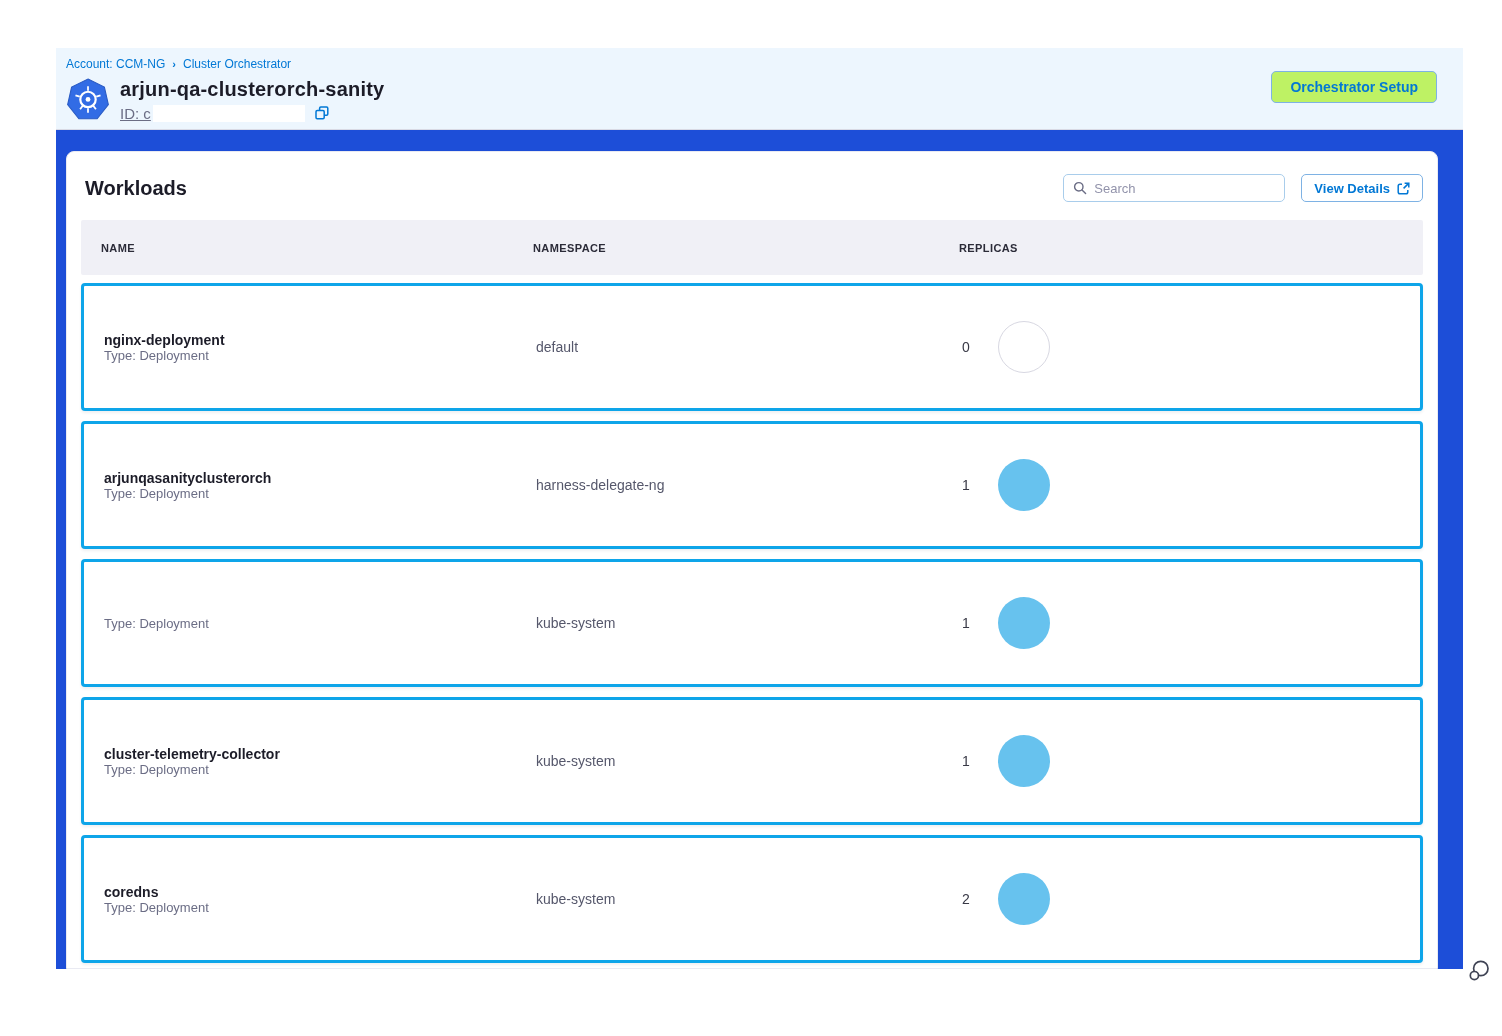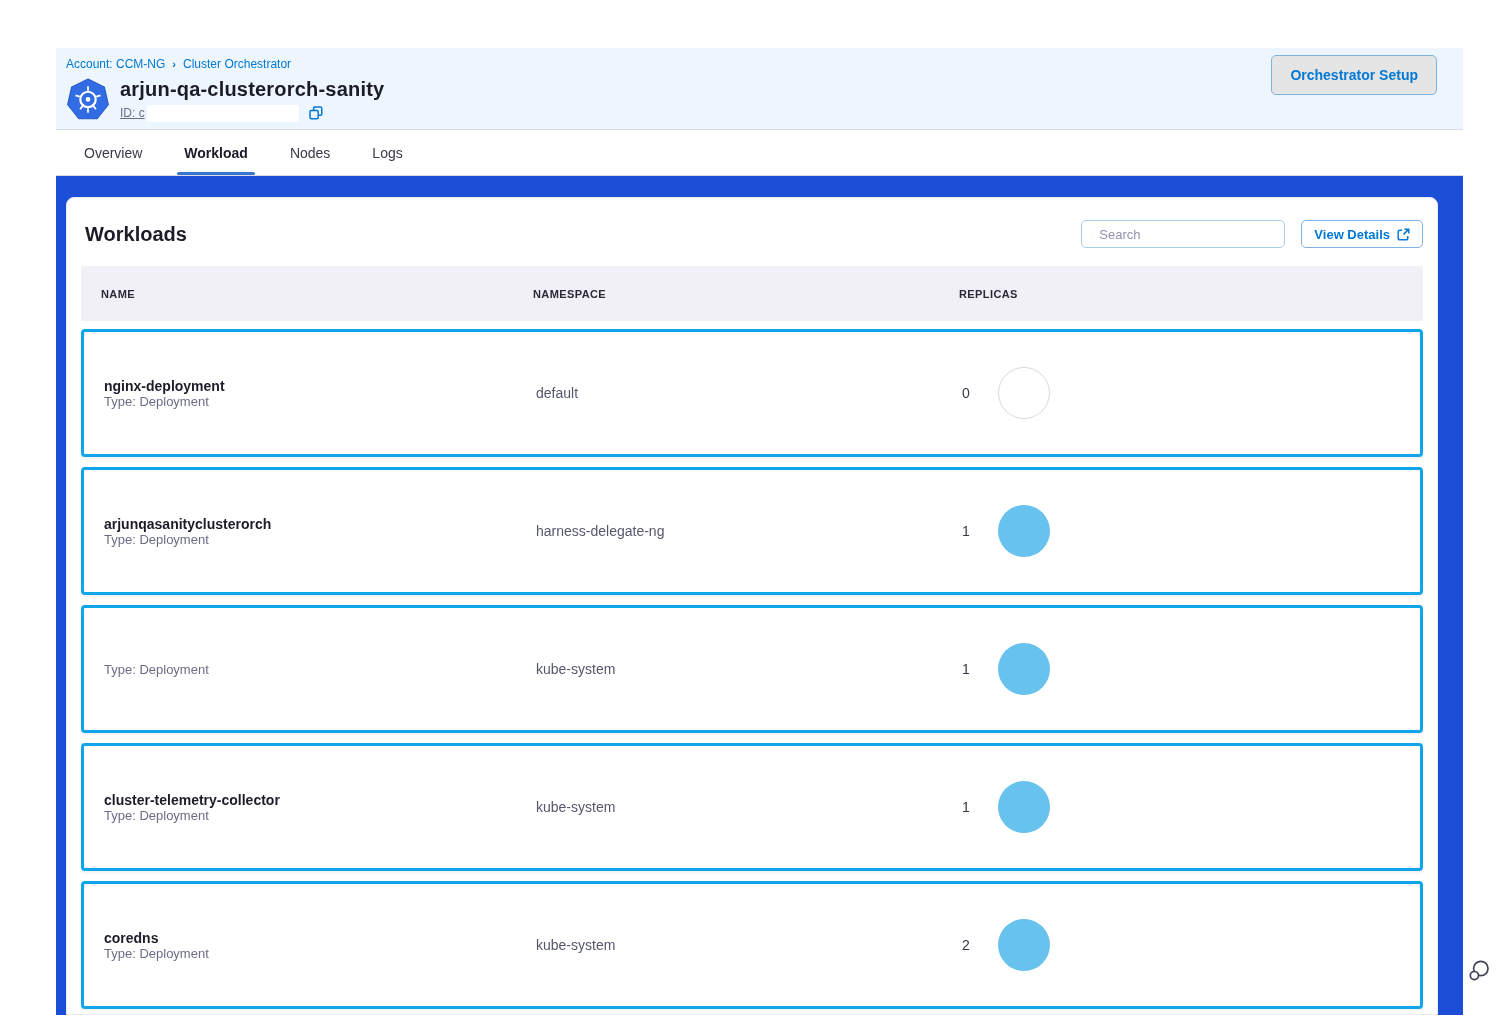--- a/index.html
+++ b/index.html
@@ -11,25 +11,25 @@
   
   .header-band { position: relative; height: 82px; background: #EDF6FE;
     border-bottom: 1px solid #D9DAE5; padding: 9px 42px 0 10px; }
   .breadcrumb { font-size: 12px; color: #0278D5; display: flex; align-items: center; gap: 7px; }
   .breadcrumb a { color: #0278D5; text-decoration: none; cursor: pointer; }
   .crumb-sep { color: #0278D5; font-size: 11px; font-weight: bold; }
   .title-row { display: flex; align-items: center; margin-top: 6px; }
   .k8s-icon { width: 44px; height: 44px; flex: 0 0 auto; margin-top: 1px; }
   .title-block { margin-left: 10px; }
   .cluster-title { font-size: 20px; font-weight: bold; color: #1C1C28; letter-spacing: .2px; }
-  .id-line { display: flex; align-items: center; margin-top: 4px; font-size: 12px; color: #6B6D85; text-decoration: underline; }
+  .id-line { display: flex; align-items: center; margin-top: 4px; font-size: 15px; color: #6B6D85; text-decoration: underline; }
   .redaction { display: inline-block; width: 152px; height: 17px; background: #ffffff; margin-left: 2px; }
   .copy-btn { margin-left: 10px; cursor: pointer; display: inline-flex; }
-  .setup-btn { position: absolute; right: 26px; top: 7px; height: 40px; padding: 0 18px;
-    background: #e5e5e5; border: 1px solid #7EB2E4; border-radius: 5px;
+  .setup-btn { position: absolute; right: 26px; top: 23px; height: 32px; padding: 0 18px;
+    background: #bef264; border: 1px solid #7EB2E4; border-radius: 5px;
     color: #0278D5; font-size: 14px; font-weight: bold; cursor: pointer;
     font-family: "Liberation Sans", sans-serif; }
 
   
   .tabbar { height: 46px; background: #ffffff; border-bottom: 1px solid #D9DAE5;
     display: flex; align-items: stretch; padding-left: 28px; gap: 42px; }
   .tab { position: relative; display: flex; align-items: center; font-size: 14px;
     color: #383946; cursor: pointer; }
   .tab.active { font-weight: bold; color: #1C1C28; }
   .tab.active::after { content: ""; position: absolute; left: -7px; right: -7px; bottom: 0;
@@ -37,21 +37,21 @@
 
   
   .content { height: 839px; background: #1d4ed8; padding: 21px 25px 0 10px; overflow: hidden; }
   .card { background: #ffffff; border: 1px solid #E9EAF2; border-radius: 8px 8px 0 0;
     box-shadow: 0 1px 3px rgba(40,41,61,0.04); height: 818px; padding: 22px 14px 0 14px;
     overflow: hidden; position: relative; }
   .card-header { display: flex; align-items: center; justify-content: space-between;
     padding: 0 0 0 4px; margin-bottom: 18px; }
   .card-title { font-size: 20px; font-weight: bold; color: #1C1C28; }
   .card-actions { display: flex; align-items: center; gap: 16px; }
-  .search-box { display: flex; align-items: center; width: 204px; height: 28px;
+  .search-box { display: flex; align-items: center; width: 222px; height: 28px;
     border: 1px solid #A9CDEB; border-radius: 5px; background: #ffffff; padding: 0 9px; gap: 7px; }
   .search-box input { border: none; outline: none; flex: 1; font-size: 13px; color: #383946;
     background: transparent; font-family: "Liberation Sans", sans-serif; }
   .search-box input::placeholder { color: #9293AB; }
   .view-details-btn { height: 28px; padding: 0 12px; display: inline-flex; align-items: center;
     gap: 7px; background: #ffffff; border: 1px solid #7EB2E4; border-radius: 5px;
     color: #0278D5; font-size: 13px; font-weight: bold; cursor: pointer;
     font-family: "Liberation Sans", sans-serif; text-align: right; }
 
   
@@ -112,26 +112,20 @@
               <rect x="4.6" y="1" width="8.2" height="8.2" rx="1.2" fill="none" stroke="#0278D5" stroke-width="1.5"></rect>
               <rect x="1" y="4.6" width="8.2" height="8.2" rx="1.2" fill="#EDF6FE" stroke="#0278D5" stroke-width="1.5"></rect>
             </svg>
           </span>
         </div>
       </div>
     </div>
     <button class="setup-btn">Orchestrator Setup</button>
   </div>
 
-  <div class="tabbar">
-    <div class="tab">Overview</div>
-    <div class="tab active">Workload</div>
-    <div class="tab">Nodes</div>
-    <div class="tab">Logs</div>
-  </div>
 
   <div class="content">
     <div class="card">
       <div class="card-header">
         <div class="card-title">Workloads</div>
         <div class="card-actions">
           <div class="search-box">
             <svg width="14" height="14" viewBox="0 0 14 14">
               <circle cx="5.8" cy="5.8" r="4.2" fill="none" stroke="#6B6D85" stroke-width="1.4"></circle>
               <line x1="9" y1="9" x2="12.6" y2="12.6" stroke="#6B6D85" stroke-width="1.4" stroke-linecap="round"></line>

